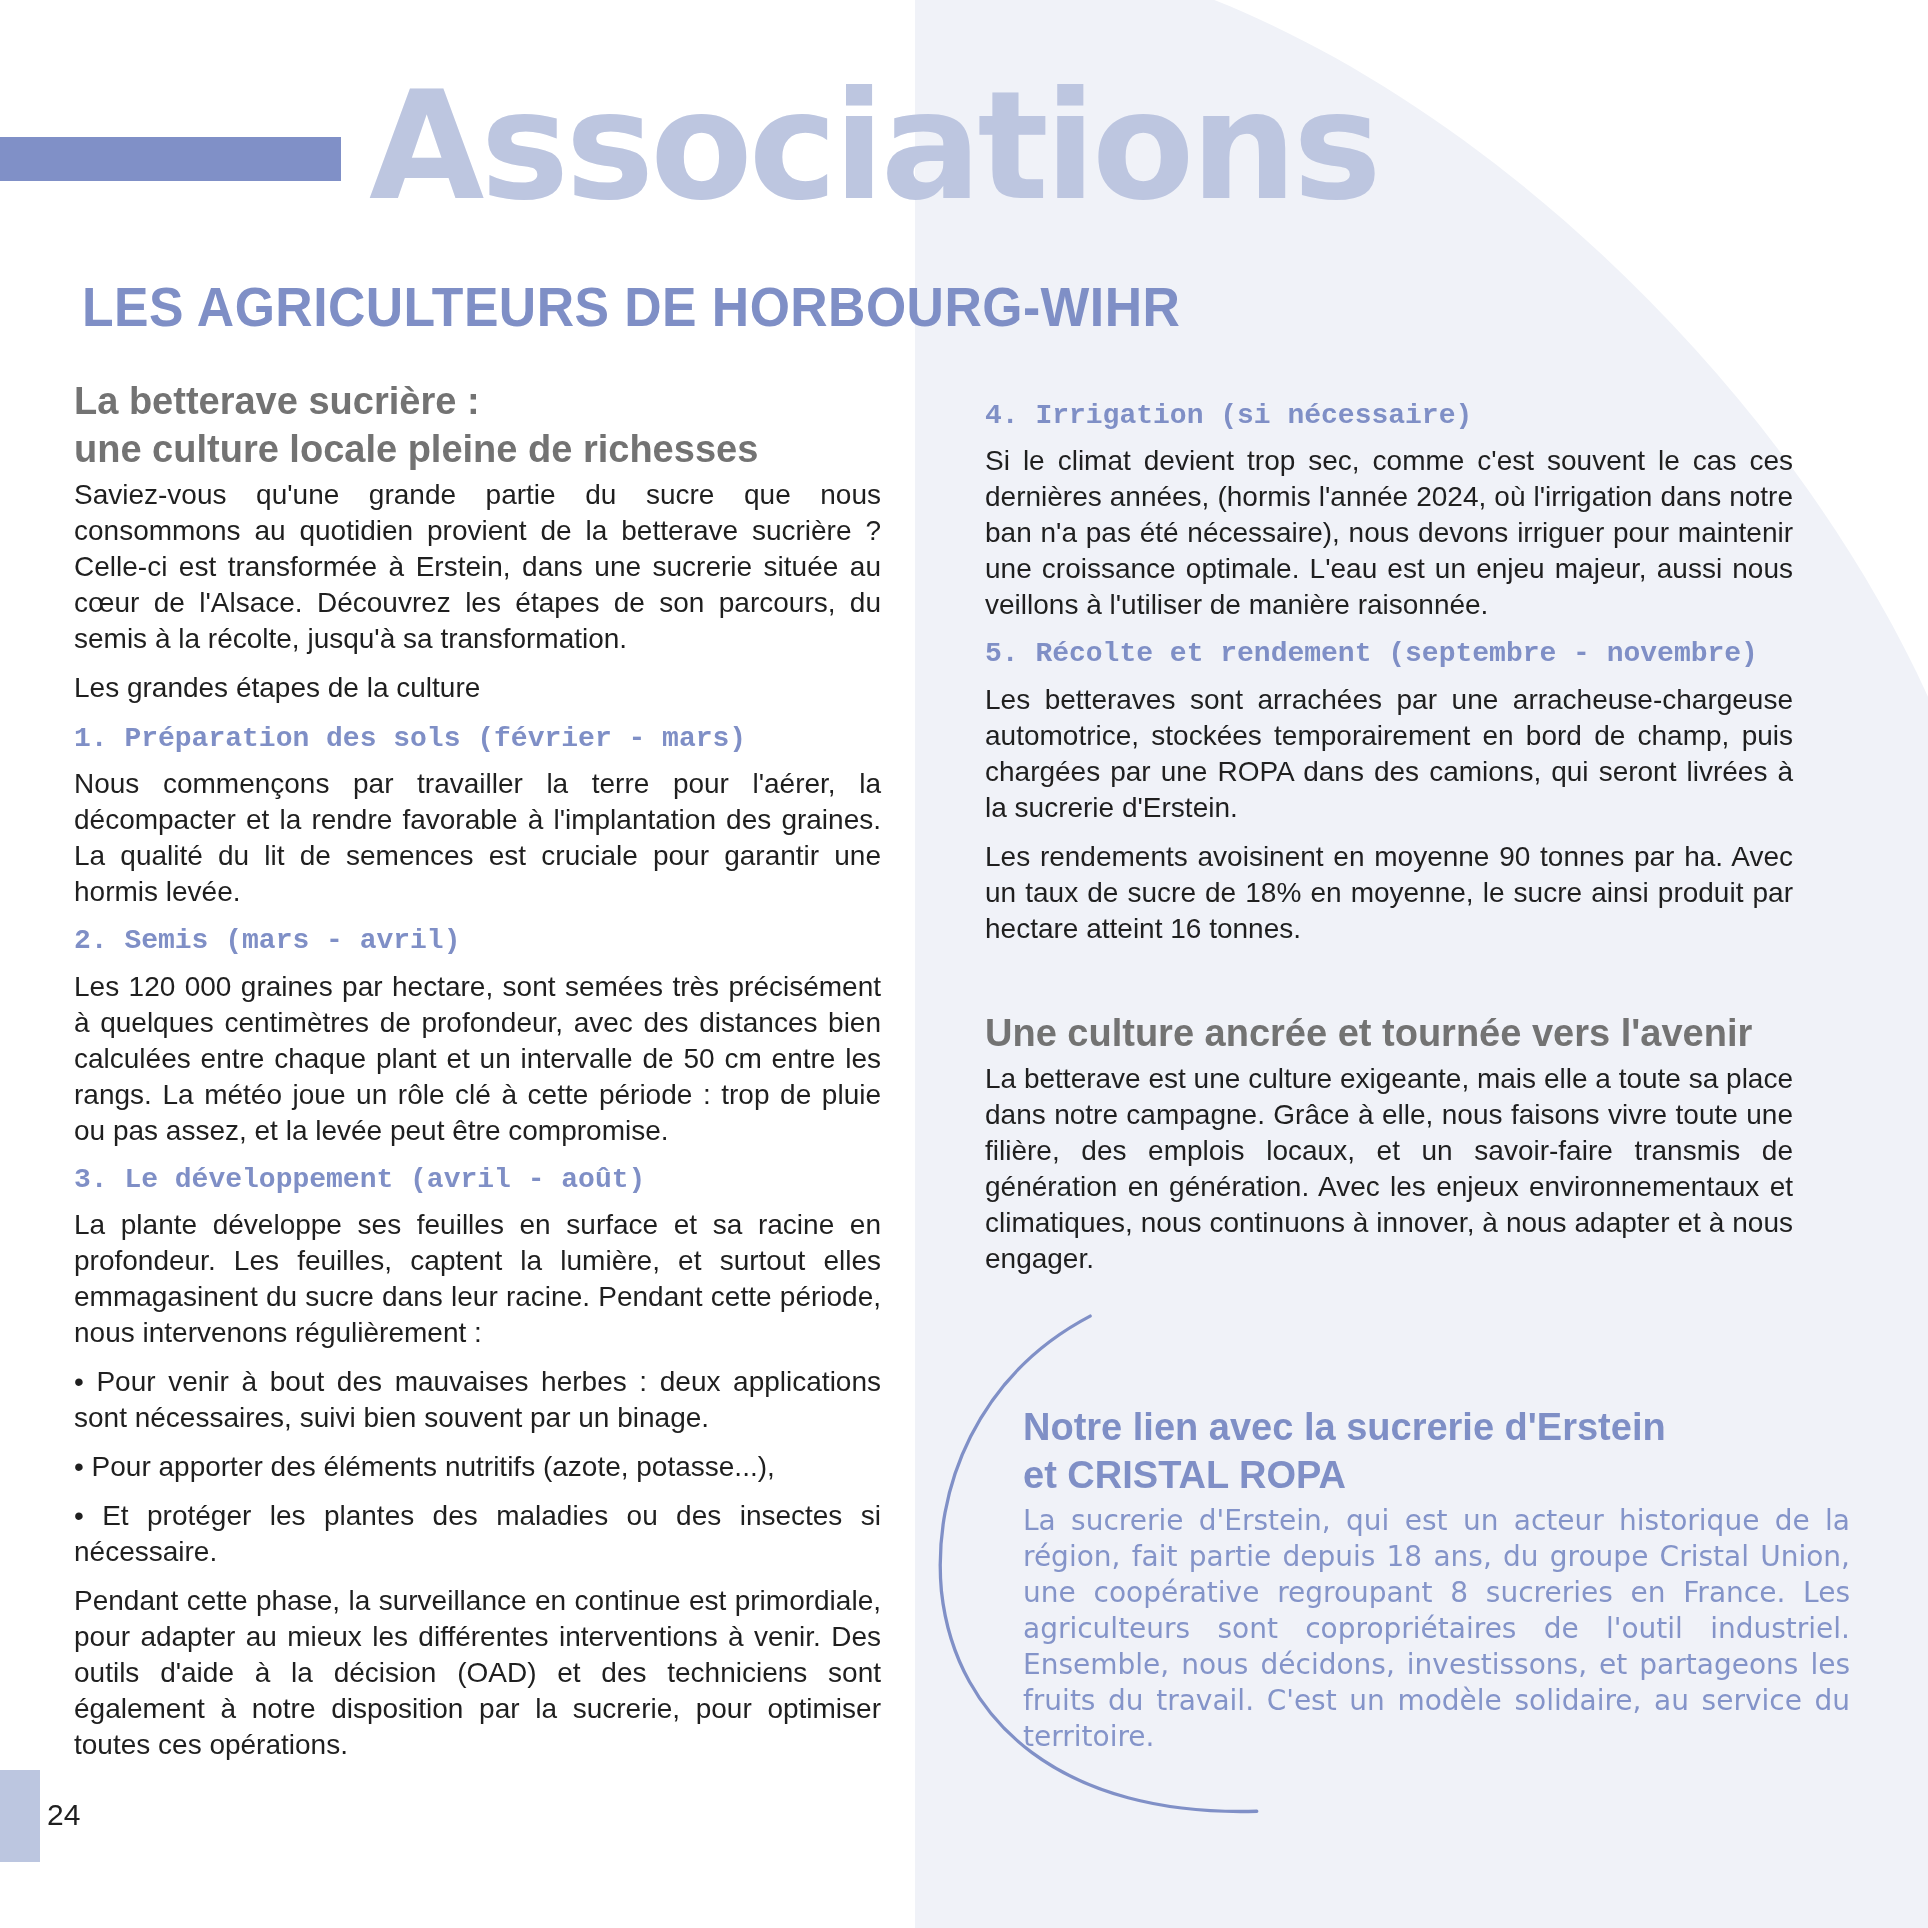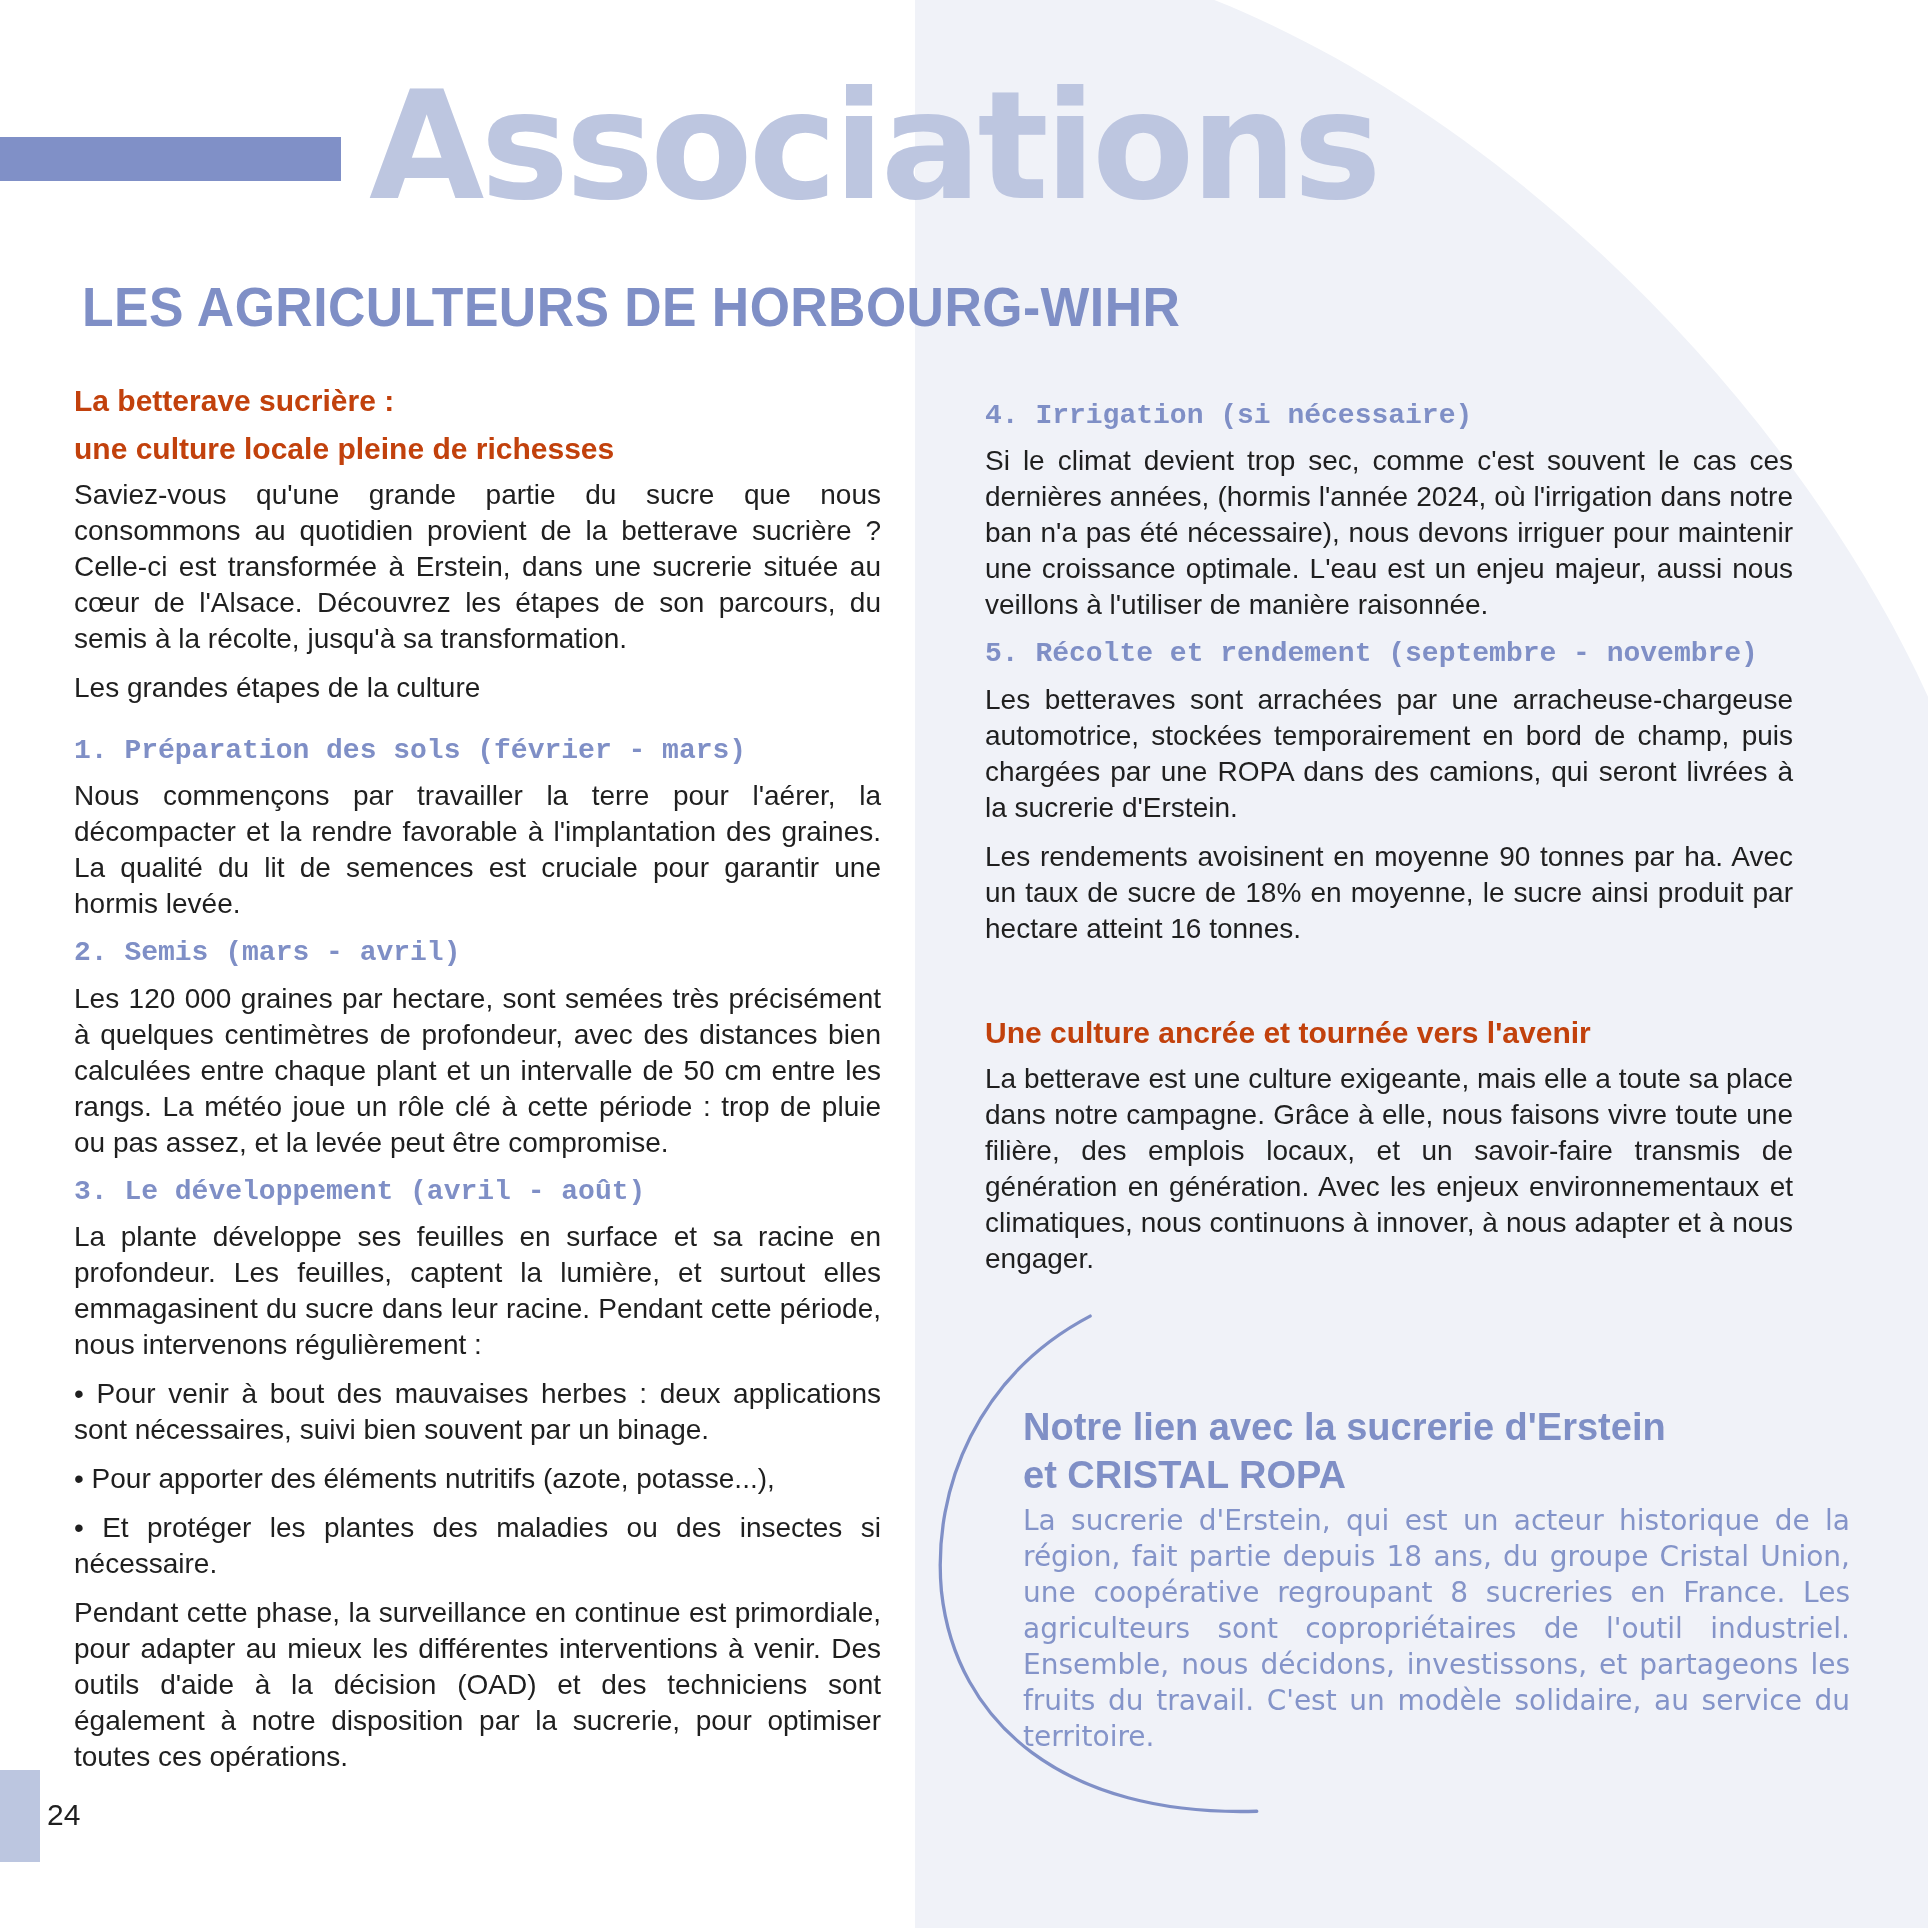--- a/index.html
+++ b/index.html
@@ -34,31 +34,31 @@
 
   .col {
     position: absolute;
     font-family: "Liberation Sans", sans-serif;
   }
   .col-left { left: 74px; top: 377px; width: 807px; }
   .col-right { left: 985px; top: 398px; width: 808px; }
 
   .h-section {
     font-family: "Liberation Sans", sans-serif; font-weight: bold;
-    font-size: 30px; line-height: 48px; color: #c2410c; margin: 0 0 3.8px 0;
+    font-size: 38px; line-height: 48px; color: #737373; margin: 0 0 3.8px 0;
   }
   .h-step {
     font-family: Liberation Mono, monospace; font-weight: bold;
     font-size: 28px; line-height: 36px; color: #7f8fc6; margin: 0 0 9.4px 0;
   }
   .p {
     font-size: 28px; line-height: 36px; margin: 0 0 13px 0;
     text-align: justify; color: #1f1f1f;
   }
-  .p.tight { margin-bottom: 27px; }
+  .p.tight { margin-bottom: 15px; }
 
   .callout {
     position: absolute; left: 1023px; top: 1403px; width: 827px;
   }
   .callout .h-section { color: #7f8fc6; font-size: 38px; line-height: 48px; }
   .callout .p { color: #8494c9; }
 
   .page-tab {
     position: absolute; left: 0; top: 1770px; width: 40px; height: 92px;
     background: #bcc6e0;

